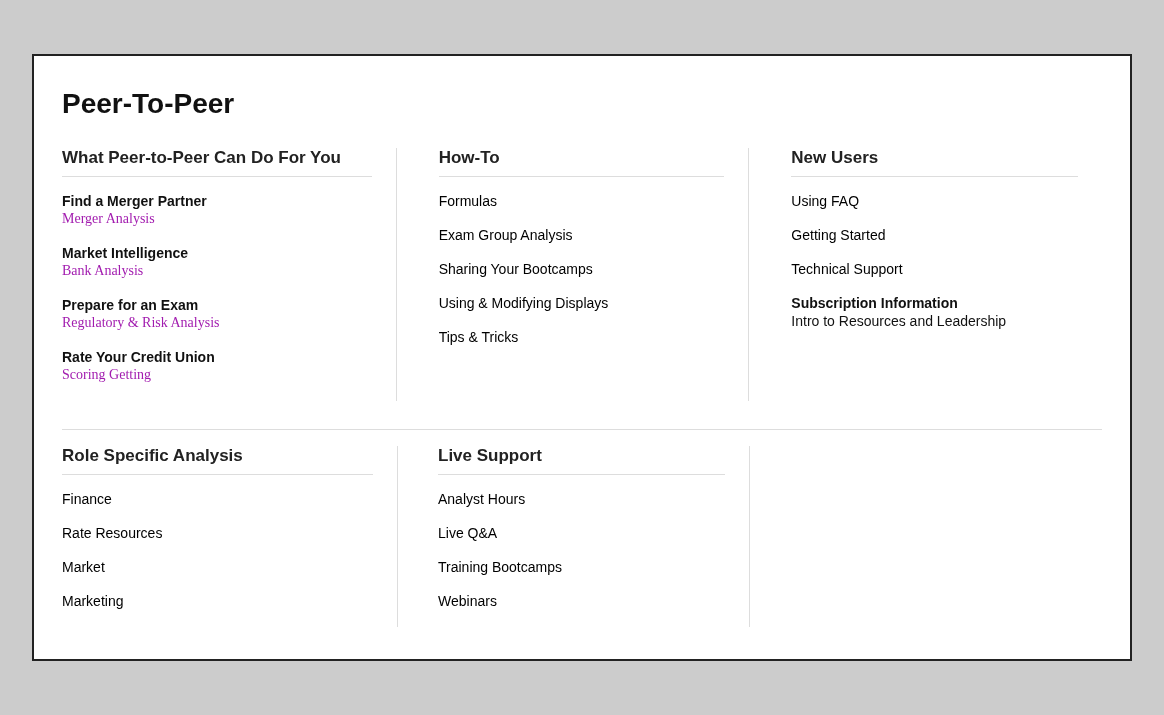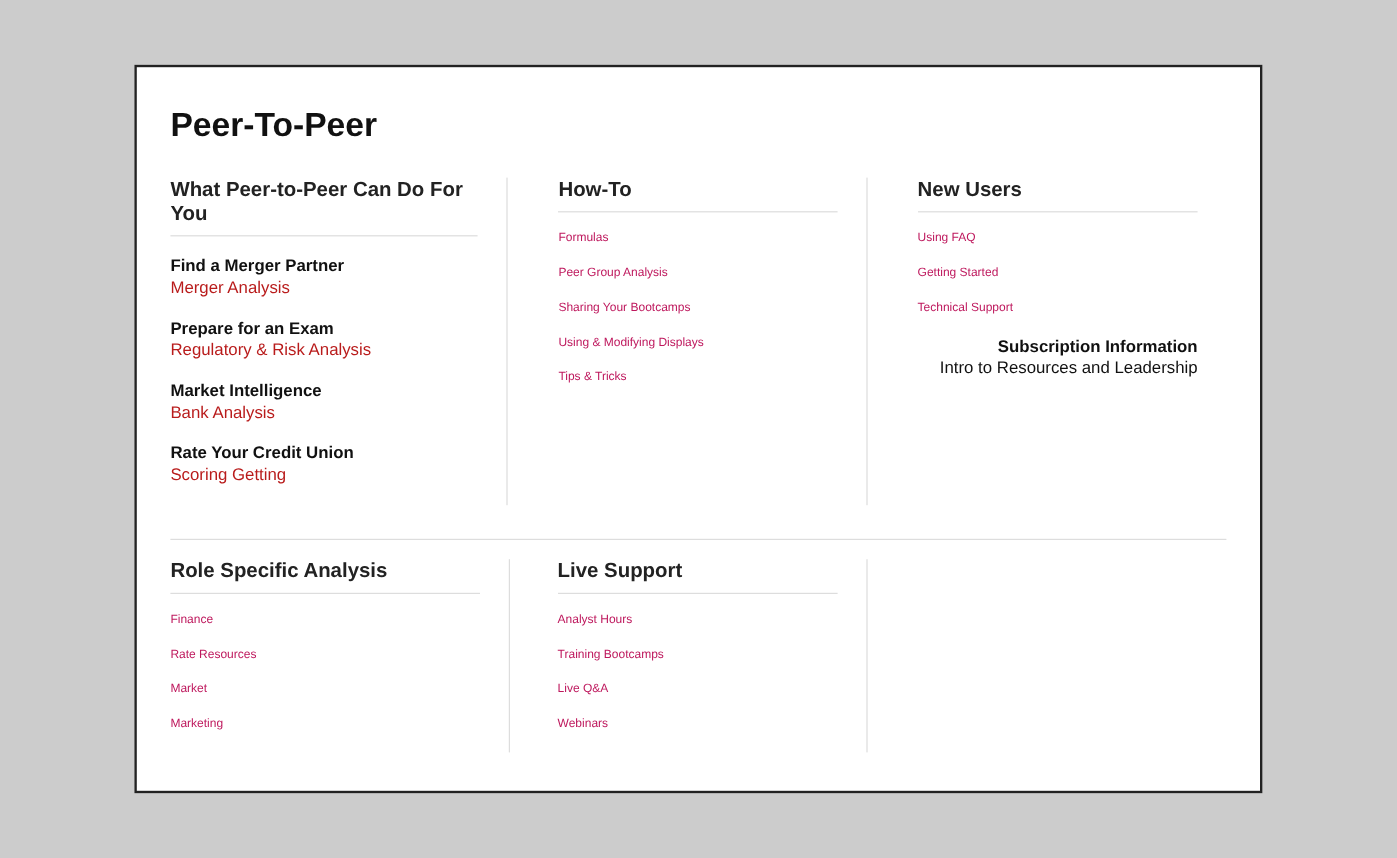--- a/index.html
+++ b/index.html
@@ -5,21 +5,21 @@
     * { box-sizing: border-box; margin: 0; padding: 0; }
     body {
       background: #ccc;
       display: flex;
       justify-content: center;
       align-items: center;
       min-height: 100vh;
       font-family: Arial, sans-serif;
     }
     .page-container {
-      width: 940px;
+      width: 1100px;
       background: #fff;
       border: 2px solid #222;
       padding: 32px 28px 32px 28px;
     }
     .page-title {
       font-size: 28px;
       font-weight: bold;
       color: #111;
       margin-bottom: 28px;
     }
@@ -63,34 +63,34 @@
     }
     .item-title {
       font-size: 14px;
       font-weight: bold;
       color: #111;
       display: block;
       margin-bottom: 2px;
     }
     .item-link {
       font-size: 14px;
-      color: #b91c1c;
+      color: #a21caf;
       text-decoration: none;
       display: block;
+      font-family: Liberation Serif, serif;
     }
     .standalone-link {
-      font-size: 10px;
-      color: #be185d;
+      font-size: 14px;
+      color: #000000;
       text-decoration: none;
       display: block;
       margin-bottom: 18px;
     }
     .bold-section-item {
       margin-bottom: 18px;
-      text-align: right;
     }
     .bold-item-title {
       font-size: 14px;
       font-weight: bold;
       color: #111;
       display: block;
       margin-bottom: 2px;
     }
     .bold-item-sub {
       font-size: 14px;
@@ -107,37 +107,37 @@
   <div class="top-section">
 
     <div class="column">
       <div class="column-header">What Peer-to-Peer Can Do For You</div>
 
       <div class="section-item">
         <span class="item-title">Find a Merger Partner</span>
         <a class="item-link" href="#">Merger Analysis</a>
       </div>
       <div class="section-item">
+        <span class="item-title">Market Intelligence</span>
+        <a class="item-link" href="#">Bank Analysis</a>
+      </div>
+      <div class="section-item">
         <span class="item-title">Prepare for an Exam</span>
         <a class="item-link" href="#">Regulatory &amp; Risk Analysis</a>
-      </div>
-      <div class="section-item">
-        <span class="item-title">Market Intelligence</span>
-        <a class="item-link" href="#">Bank Analysis</a>
       </div>
       <div class="section-item">
         <span class="item-title">Rate Your Credit Union</span>
         <a class="item-link" href="#">Scoring Getting</a>
       </div>
     </div>
 
     <div class="column">
       <div class="column-header">How-To</div>
       <a class="standalone-link" href="#">Formulas</a>
-      <a class="standalone-link" href="#">Peer Group Analysis</a>
+      <a class="standalone-link" href="#">Exam Group Analysis</a>
       <a class="standalone-link" href="#">Sharing Your Bootcamps</a>
       <a class="standalone-link" href="#">Using &amp; Modifying Displays</a>
       <a class="standalone-link" href="#">Tips &amp; Tricks</a>
     </div>
 
     <div class="column">
       <div class="column-header">New Users</div>
       <a class="standalone-link" href="#">Using FAQ</a>
       <a class="standalone-link" href="#">Getting Started</a>
       <a class="standalone-link" href="#">Technical Support</a>
@@ -154,21 +154,21 @@
       <div class="column-header">Role Specific Analysis</div>
       <a class="standalone-link" href="#">Finance</a>
       <a class="standalone-link" href="#">Rate Resources</a>
       <a class="standalone-link" href="#">Market</a>
       <a class="standalone-link" href="#">Marketing</a>
     </div>
 
     <div class="column">
       <div class="column-header">Live Support</div>
       <a class="standalone-link" href="#">Analyst Hours</a>
+      <a class="standalone-link" href="#">Live Q&amp;A</a>
       <a class="standalone-link" href="#">Training Bootcamps</a>
-      <a class="standalone-link" href="#">Live Q&amp;A</a>
       <a class="standalone-link" href="#">Webinars</a>
     </div>
 
     <div class="column">
     </div>
   </div>
 </div>
 
 </body></html>

